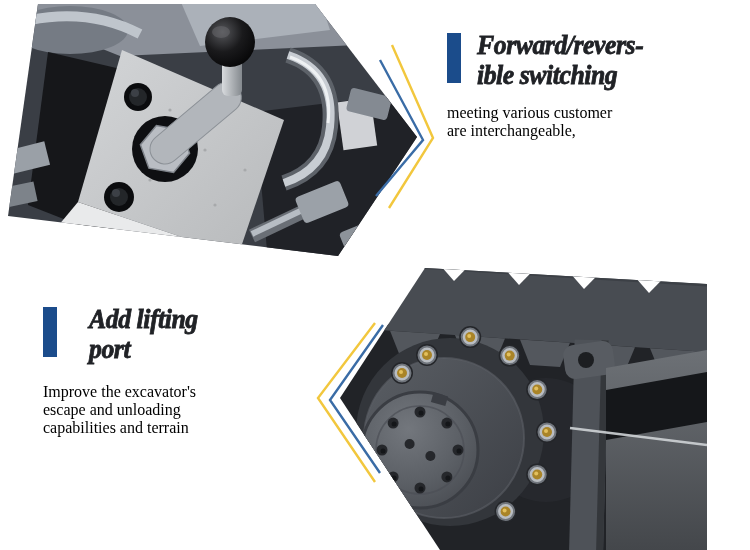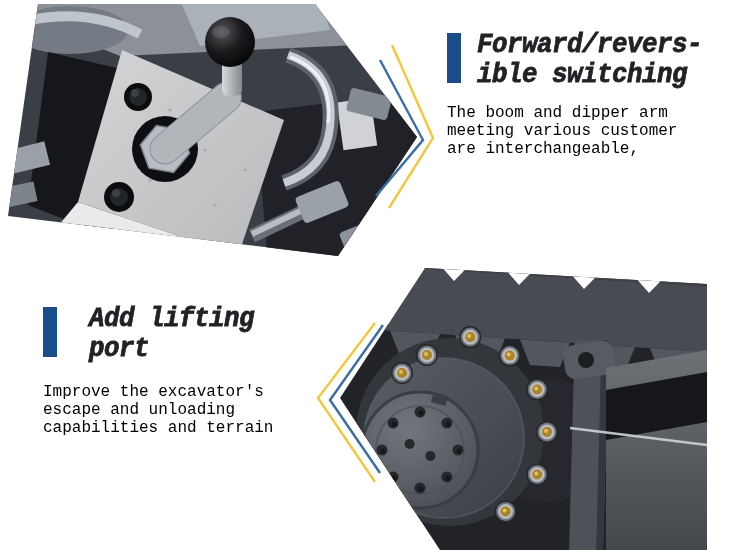--- a/index.html
+++ b/index.html
@@ -1,19 +1,19 @@
 <!DOCTYPE html>
 <html style="--page-bg: #ffffff; --accent-bar: #1b4c8b; --chevron-blue: #3a6ca6; --chevron-yellow: #f2c73d; --heading-text: #202226; --body-text: #333333;"><head>
 <meta charset="utf-8">
 <style>
   html,body{margin:0;padding:0;background:#fff;}
   .canvas{
     position:relative;width:750px;height:550px;overflow:hidden;
     background:var(--page-bg,#ffffff);
-    font-family:Liberation Mono, monospace;
+    font-family:Liberation Serif, serif;
   }
   
   .photo{position:absolute;margin:0;padding:0;}
   .photo svg{display:block;width:100%;height:100%;}
   .photo1{left:0;top:0;width:420px;height:262px;}
   .photo2{left:320px;top:240px;width:387px;height:310px;}
   
   .chev{position:absolute;width:85px;height:180px;}
   .chev-top{left:360px;top:38px;}
   .chev-bottom{left:306px;top:310px;}
@@ -137,21 +137,20 @@
   <section class="feature feature-top">
     <div class="head-row">
       <span class="bar"></span>
       <h2 class="title">
         <div>Forward/revers-</div>
         <div>ible switching</div>
       </h2>
     </div>
     <p class="body-text">
       </p>
-      <div>The boom and dipper arm</div>
       <div>meeting various customer</div>
       <div>are interchangeable,</div>
     <p></p>
   </section>
 
   <section class="feature feature-bottom">
     <div class="head-row">
       <span class="bar"></span>
       <h2 class="title">
         <div>Add lifting</div>

